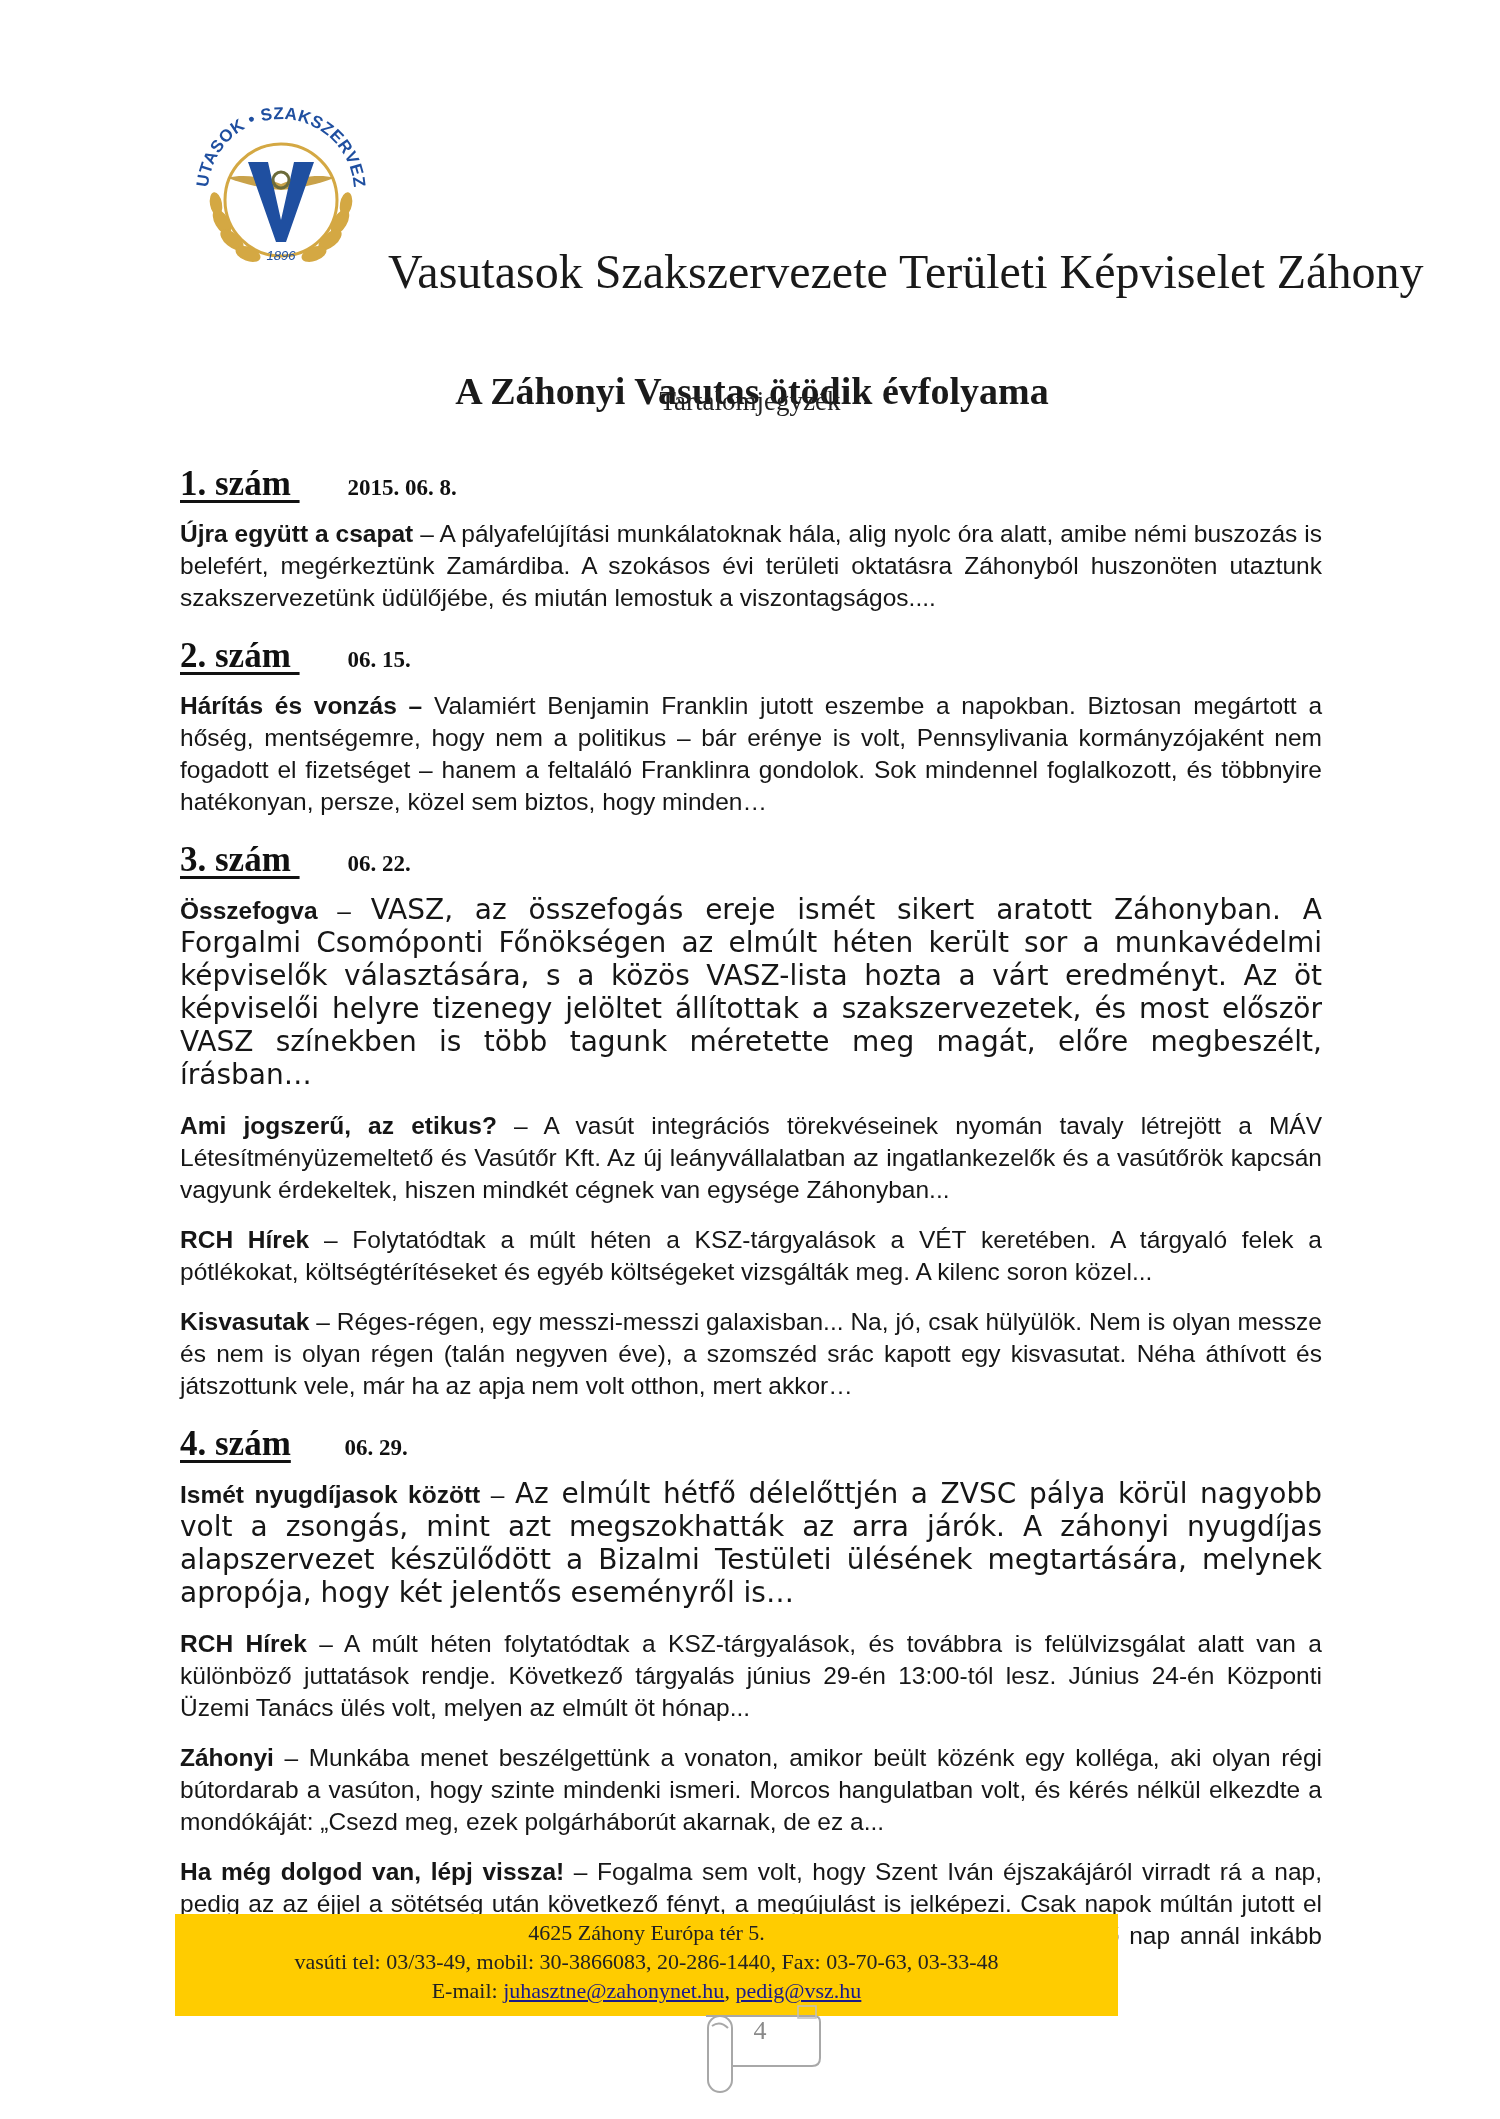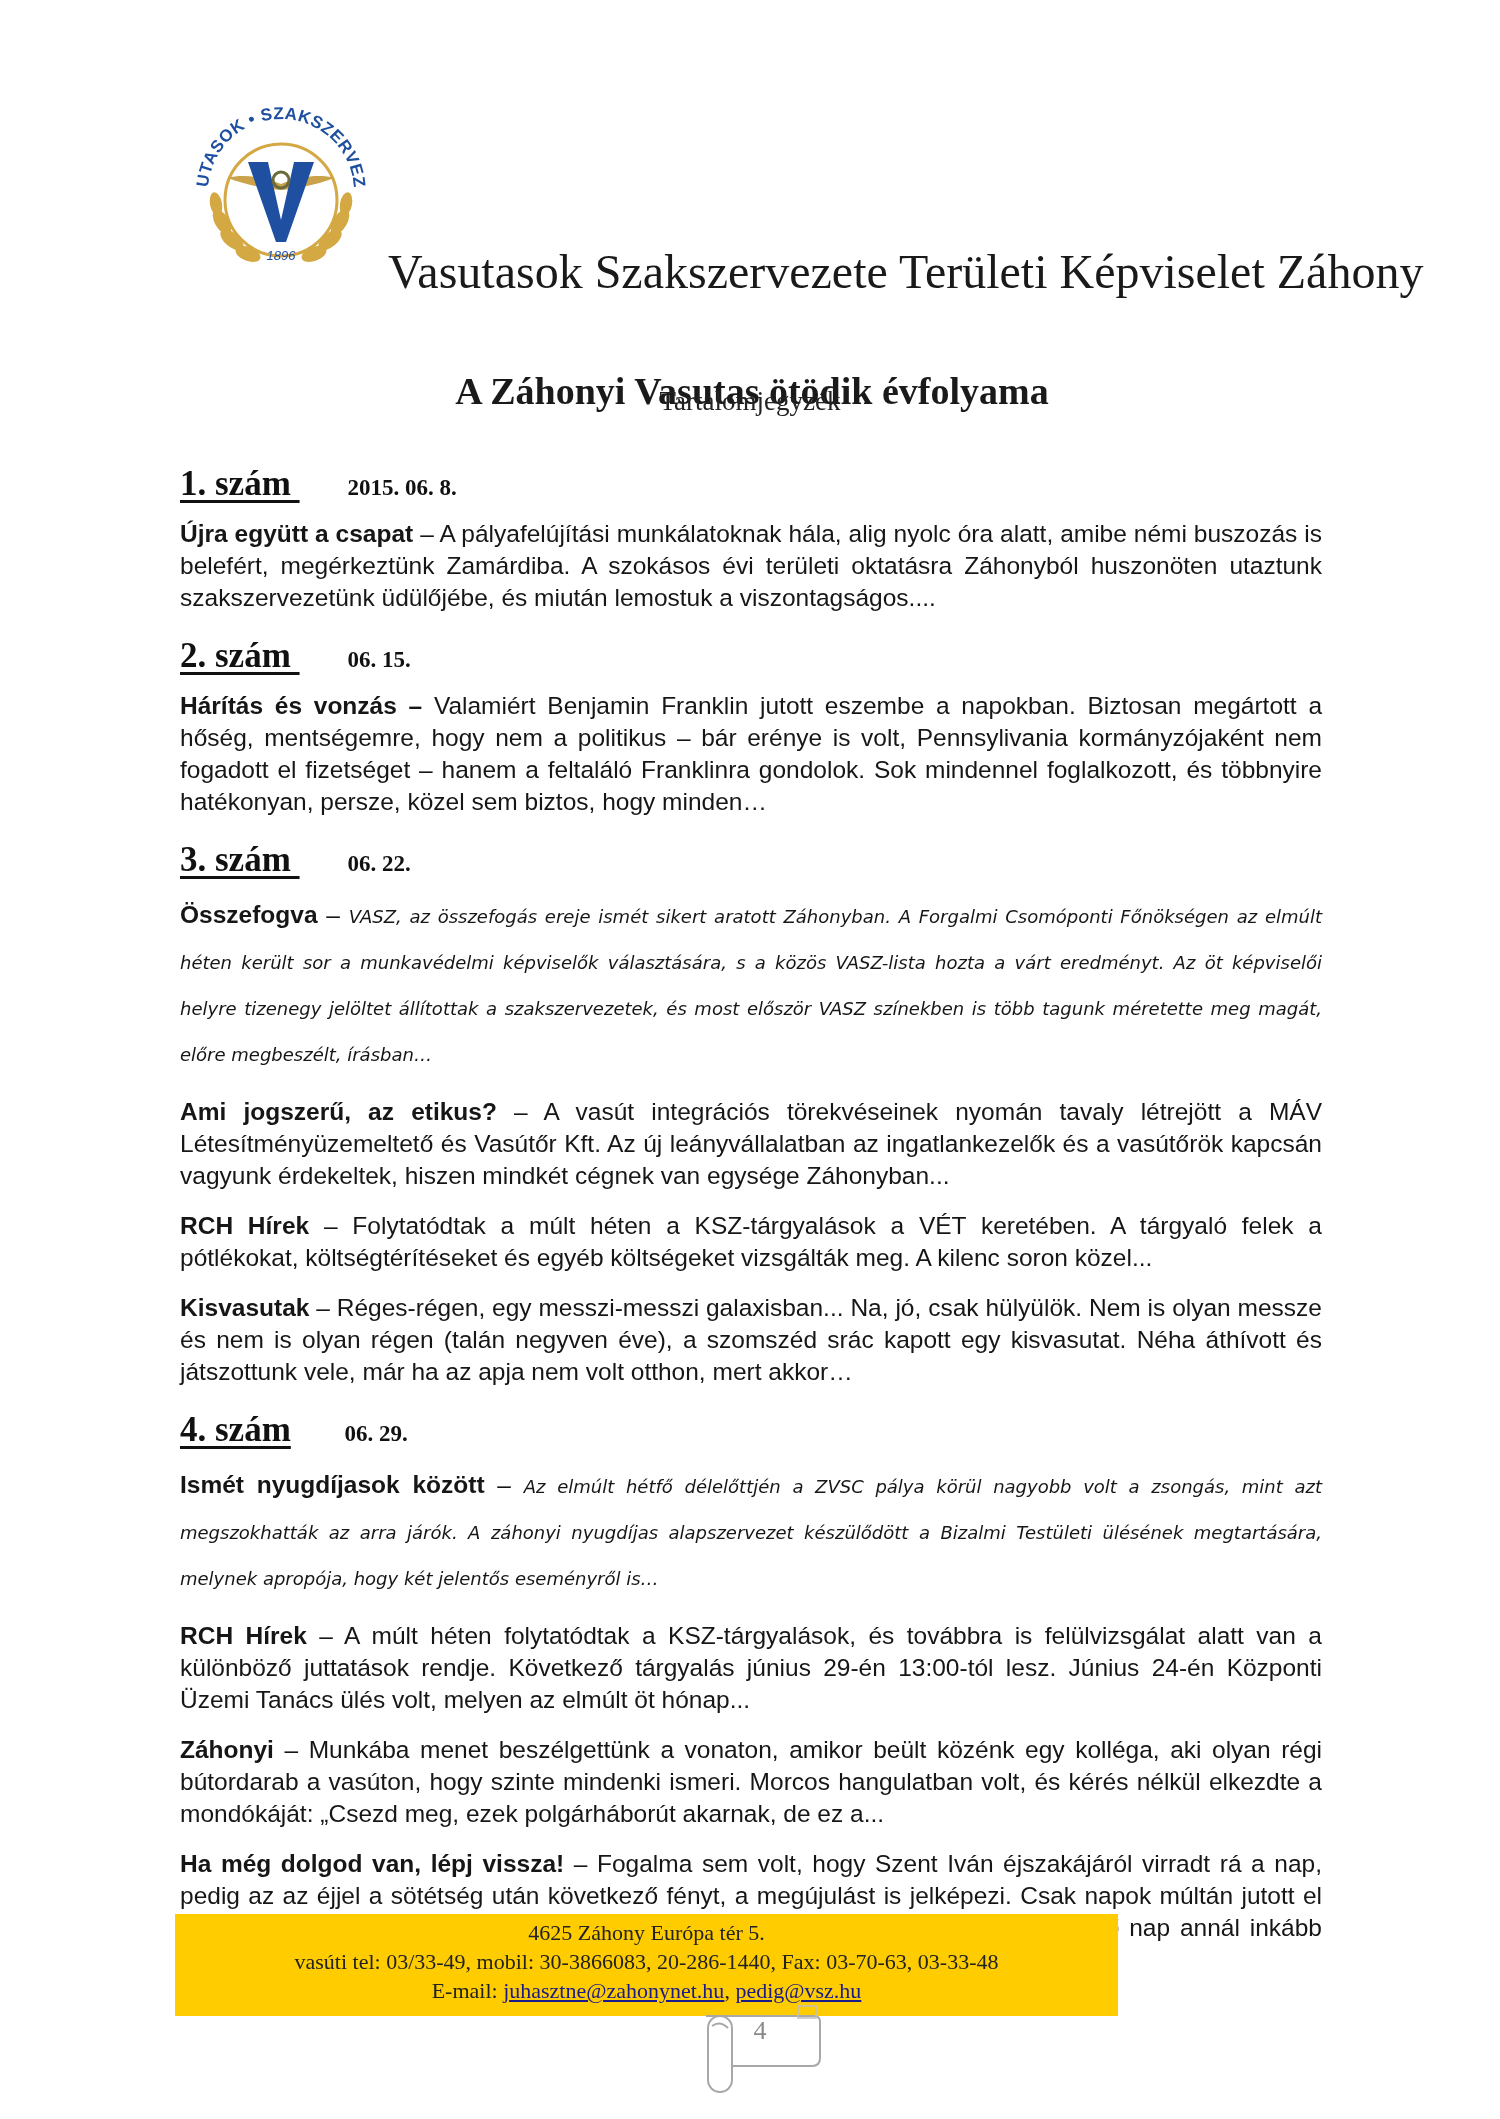--- a/index.html
+++ b/index.html
@@ -20,21 +20,21 @@
     }
     .content { position: absolute; left: 180px; top: 466px; width: 1150px; }
     .issue-head { font-family: "Liberation Serif", serif; font-size: 27px; margin: 0 0 12px 0; line-height: 36px; }
     .issue-num { font-size: 35px; font-weight: bold; text-decoration: underline; text-decoration-thickness: 3px; text-underline-offset: 5px; }
     .issue-date { font-size: 23px; font-weight: bold; margin-left: 48px; }
     .article {
       font-family: "Liberation Sans", sans-serif; font-size: 24.5px; line-height: 32px;
       text-align: justify; margin: 0 8px 18px 0; color: #161616;
     }
     .article b { font-weight: bold; }
-    .article .it { font-style: italic; font-family: "DejaVu Sans", sans-serif; font-size: 18px; line-height: 46px; }
+    .article .it { font-family: "DejaVu Sans", sans-serif; font-size: 28px; line-height: 32px; }
     .gap-after { margin-bottom: 24px; }
     .footer-band {
       position: absolute; left: 175px; top: 1914px; width: 943px; height: 102px;
       background: #ffcc00; text-align: center;
       font-family: "Liberation Serif", serif; font-size: 22px; line-height: 29px; color: #222;
       padding-top: 4px; box-sizing: border-box;
     }
     .footer-band a { color: #1a1a8a; text-decoration: underline; }
     .page-scroll { position: absolute; left: 686px; top: 2004px; width: 140px; height: 90px; }
     .page-num {

